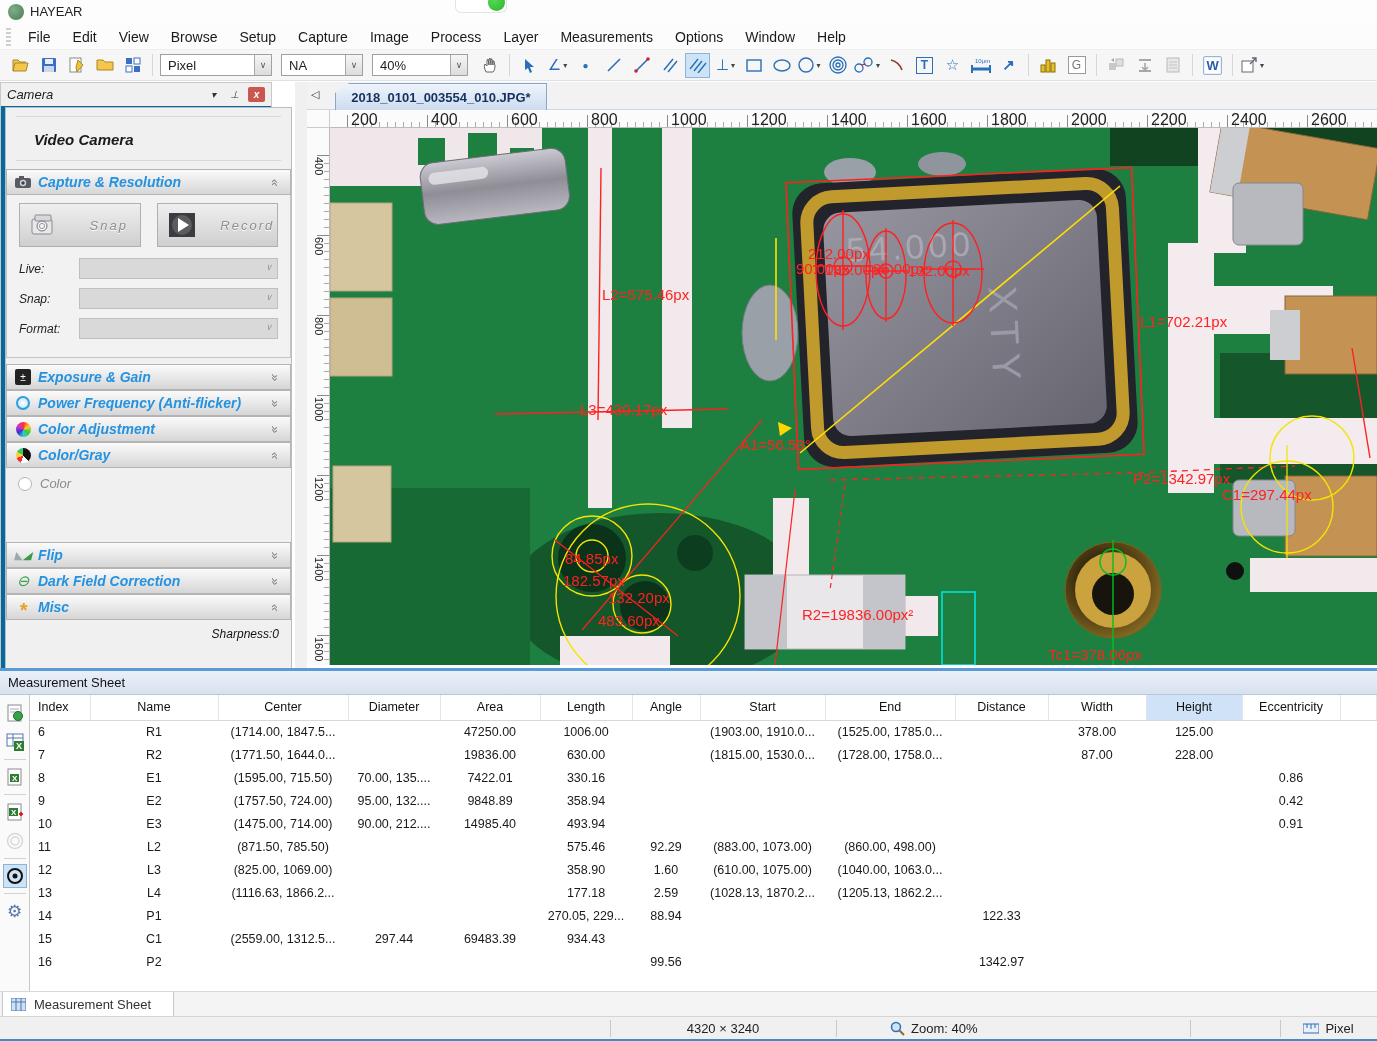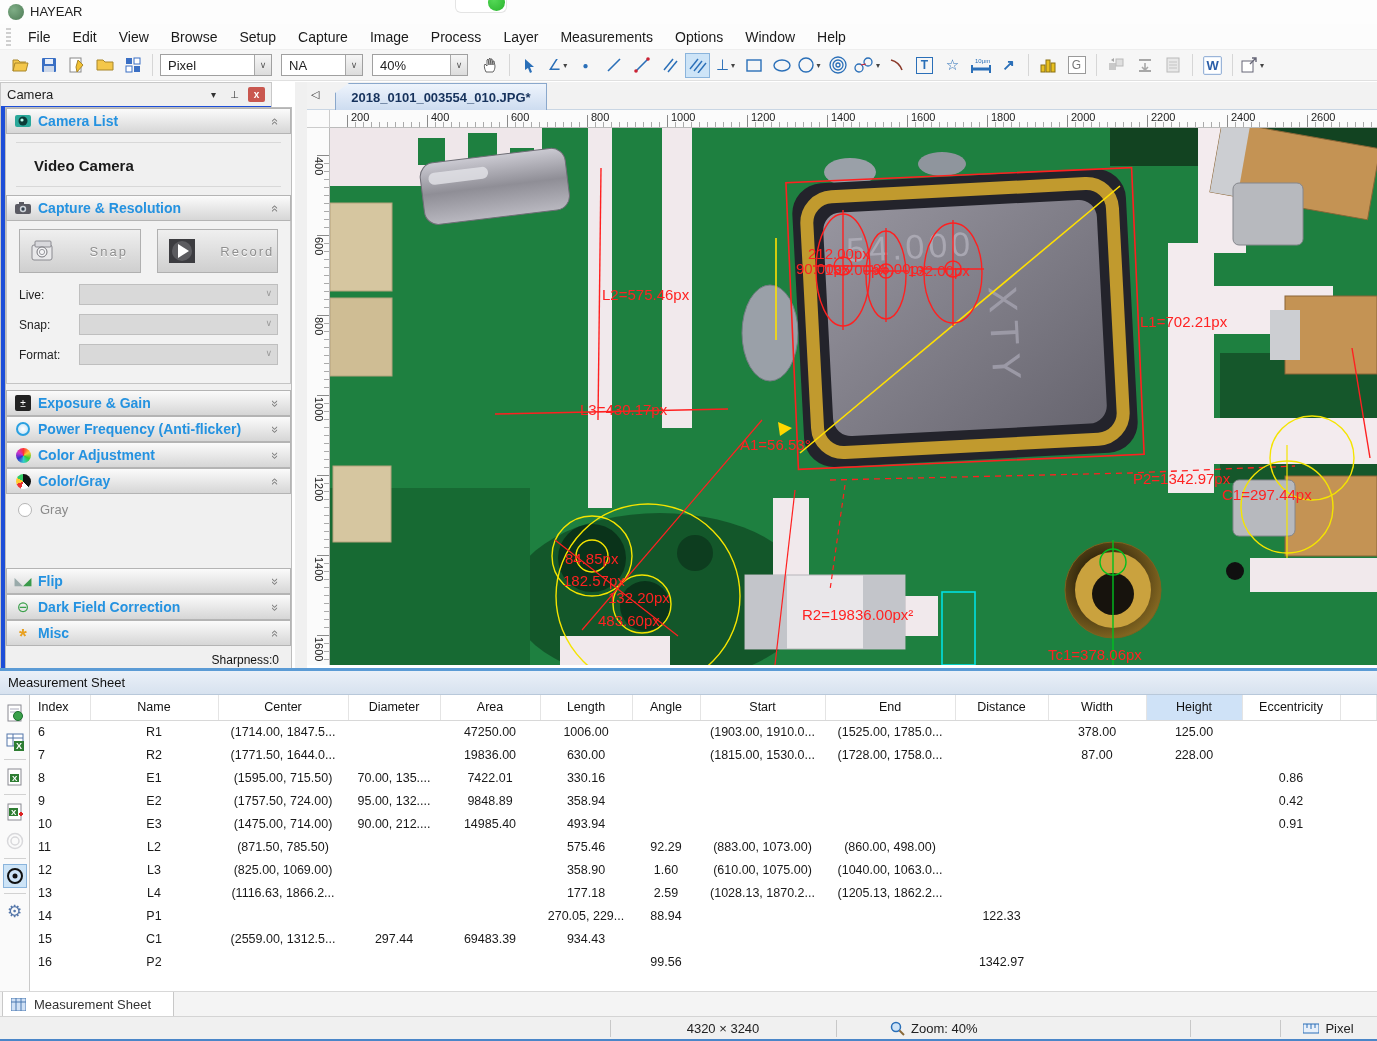--- a/index.html
+++ b/index.html
@@ -40,22 +40,22 @@
   .tsvg { display:block; }
   .boxT { width:17px; height:17px; border:1px solid #2a6fb8; font-size:12px; font-weight:bold;
           display:flex; align-items:center; justify-content:center; color:#2a6fb8; }
   .boxG { width:18px; height:18px; border:1px solid #9a9a9a; font-size:12px; color:#777;
           display:flex; align-items:center; justify-content:center; background:#fff; }
   .wordic { width:19px; height:19px; background:#fff; border:1px solid #9ab4d8; color:#2b5ea8;
           font-weight:bold; font-size:13px; display:flex; align-items:center; justify-content:center;
           border-radius:2px; box-shadow:inset 0 0 0 1px #e8f0fa; }
 
   
-  .left-panel { position:absolute; left:0; top:82px; width:272px; height:590px; background:#1d4ed8;
-                border:1px solid #c8c8c8; }
+  .left-panel { position:absolute; left:0; top:82px; width:272px; height:590px; background:#0369a1;
+                border:1px solid #c8c8c8;font-style:italic; }
   .panel-cap { position:absolute; left:0; top:0; width:100%; height:23px; background:#f0f0f0;
                display:flex; align-items:center; padding:0 6px; }
   .panel-cap .t { font-size:13px; color:#222; flex:1; }
   .cap-btn { width:15px; height:15px; display:flex; align-items:center; justify-content:center;
              font-size:10px; color:#333; margin-left:6px; }
   .cap-close { width:17px; height:15px; background:#c9574f; color:#fff; border-radius:2px;
                font-size:10px; font-weight:bold; display:flex; align-items:center; justify-content:center; margin-left:6px; }
   .panel-body { position:absolute; left:4px; top:24px; width:287px; height:564px; background:#f0f0f0;
                 border:1px solid #bdbdbd; overflow:hidden; }
   .sec-hd { height:26px; background:linear-gradient(#fbfbfb,#d6d6d6); border:1px solid #b4b4b4;
@@ -94,21 +94,21 @@
              font-size:13px; font-weight:bold; color:#16325c; }
   .ruler-corner { position:absolute; left:0; top:28px; width:23px; height:18px; background:#fbfbfb;
                   border-right:1px solid #ccc; border-bottom:1px solid #ccc; }
   .ruler-h { position:absolute; left:23px; top:28px; width:1047px; height:18px; background:#fbfbfb;
              border-bottom:1px solid #bbb; overflow:hidden;
              background-image:
                repeating-linear-gradient(to right, #8a8a8a 0 1px, transparent 1px 80px),
                repeating-linear-gradient(to right, #aaa 0 1px, transparent 1px 8px);
              background-size:1040px 12px, 1040px 5px;
              background-position:17px bottom, 17px bottom; background-repeat:no-repeat,no-repeat; }
-  .ruler-h span { position:absolute; top:1px; font-size:11px; color:#222; }
+  .ruler-h span { position:absolute; top:1px; font-size:16px; color:#222; }
   .ruler-v { position:absolute; left:0; top:46px; width:23px; height:537px; background:#fbfbfb;
              border-right:1px solid #bbb; overflow:hidden;
              background-image:
                repeating-linear-gradient(to bottom, #8a8a8a 0 1px, transparent 1px 80px),
                repeating-linear-gradient(to bottom, #aaa 0 1px, transparent 1px 8px);
              background-size:12px 520px, 5px 520px;
              background-position:right 27px, right 27px; background-repeat:no-repeat,no-repeat; }
   .ruler-v span { position:absolute; left:2px; font-size:11px; color:#222; transform:rotate(90deg); transform-origin:8px 8px; }
   .canvas-wrap { position:absolute; left:23px; top:46px; width:1047px; height:537px; overflow:hidden; background:#1c7c39; }
 
@@ -361,31 +361,20 @@
 
 <div class="left-panel">
   <div class="panel-cap">
     <span class="t">Camera</span>
     <span class="cap-btn">▾</span>
     <span class="cap-btn">⊥</span>
     <span class="cap-close">x</span>
   </div>
   <div class="panel-body">
 
-    <div class="sec-hd">
-      <span class="ic16">
-        <svg width="16" height="16">
-            <rect x="0" y="2" width="16" height="12" rx="2" fill="#2aa89a"></rect>
-            <circle cx="8" cy="8" r="4.5" fill="#0c3c38"></circle>
-            <circle cx="7" cy="7" r="1.6" fill="#bfe"></circle>
-          </svg>
-      </span>
-      <span class="label">Camera List</span>
-      <span class="chev">«</span>
-    </div>
     <div class="white-box">
       <div class="cam-name">Video Camera</div>
     </div>
 
     <div class="sec-hd">
       <span class="ic16">
         <svg width="16" height="12">
             <rect x="0" y="2" width="16" height="10" rx="2" fill="#5a5a62"></rect>
             <rect x="4" y="0" width="5" height="3" fill="#5a5a62"></rect>
             <circle cx="8" cy="7" r="3.2" fill="#cfd4da"></circle>
@@ -451,21 +440,21 @@
     <div class="sec-hd">
       <span class="ic16">
           <span style="width:15px;height:15px;border-radius:50%;background:conic-gradient(#111 0 140deg,#fff 140deg 200deg,#e33 200deg 250deg,#fc3 250deg 300deg,#3c6 300deg 360deg)"></span>
         </span>
       <span class="label">Color/Gray</span>
       <span class="chev">«</span>
     </div>
     <div class="white-box" style="height:66px">
       <div class="radio-row">
         <span class="radio"></span>
-        <span class="radio-lbl">Gray</span>
+        <span class="radio-lbl">Color</span>
       </div>
     </div>
 
     <div class="sec-hd" style="margin-top:8px">
       <span class="ic16">
           <span style="font-size:11px"><span style="color:#9aa">◣</span><span style="color:#3a9a4a">◢</span></span>
         </span>
       <span class="label">Flip</span>
       <span class="chev">»</span>
     </div>

